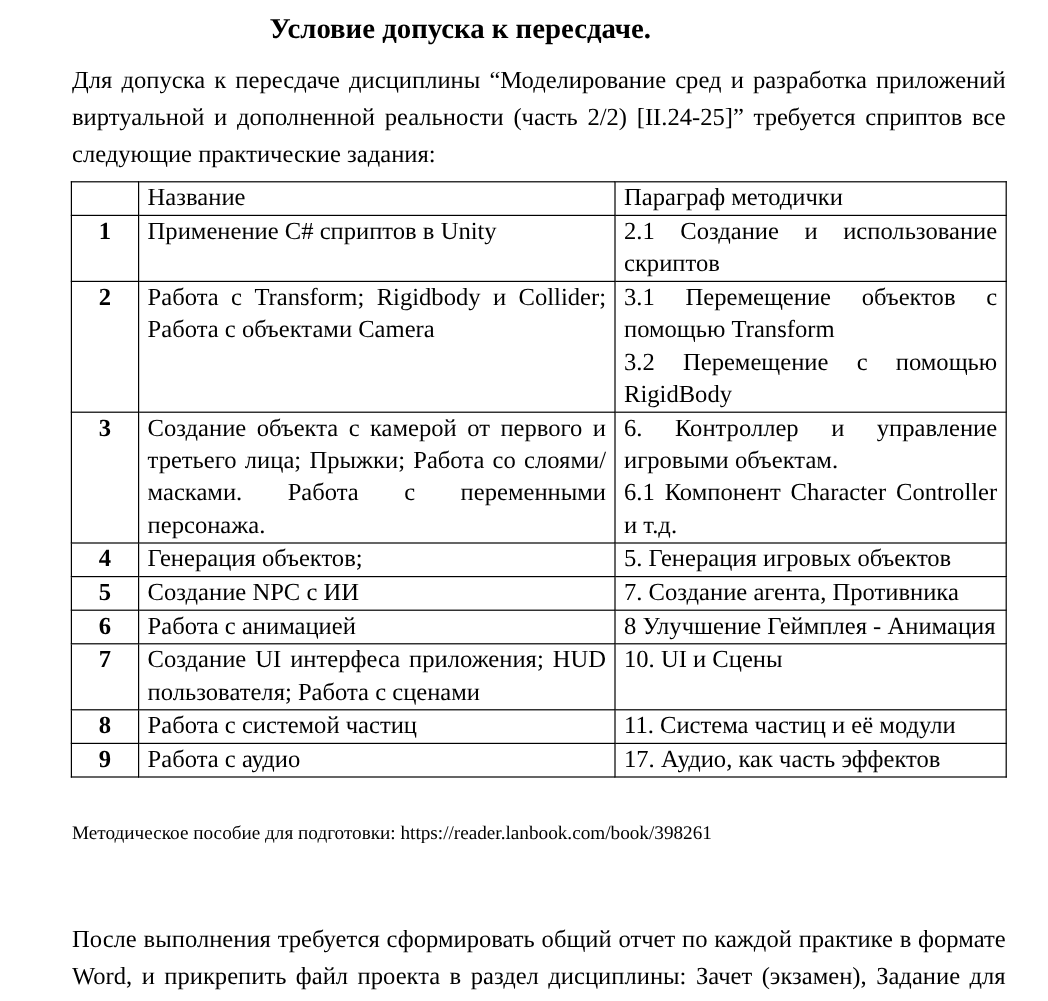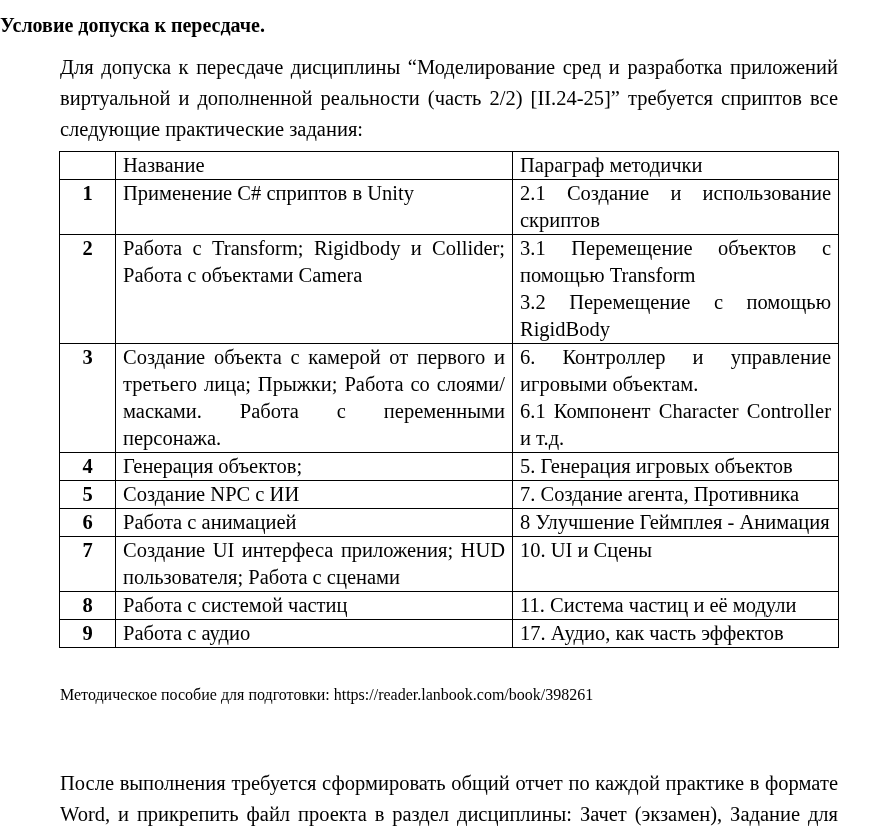--- a/index.html
+++ b/index.html
@@ -3,21 +3,21 @@
 <meta charset="utf-8">
 <style>
   html, body { margin: 0; padding: 0; background: #ffffff; }
   body {
     width: 873px; height: 834px; overflow: hidden; position: relative;
     font-family: "Liberation Serif", "DejaVu Serif", serif;
     color: #000000;
   }
   .title {
     position: absolute; left: 0; width: 767px; top: 12px;
-    font-weight: bold; font-size: 20px; line-height: 26px;
+    text-align: center; font-weight: bold; font-size: 24px; line-height: 26px;
   }
   .para {
     position: absolute; left: 60px; width: 778px;
     font-size: 20.5px; line-height: 31px; text-align: justify;
   }
   .p1 { top: 52px; }
   .p2 { top: 738px; margin-top: 30px; }
   .url-line {
     position: absolute; left: 60px; width: 790px; top: 682px;
     font-size: 16px; line-height: 26px; white-space: nowrap;

